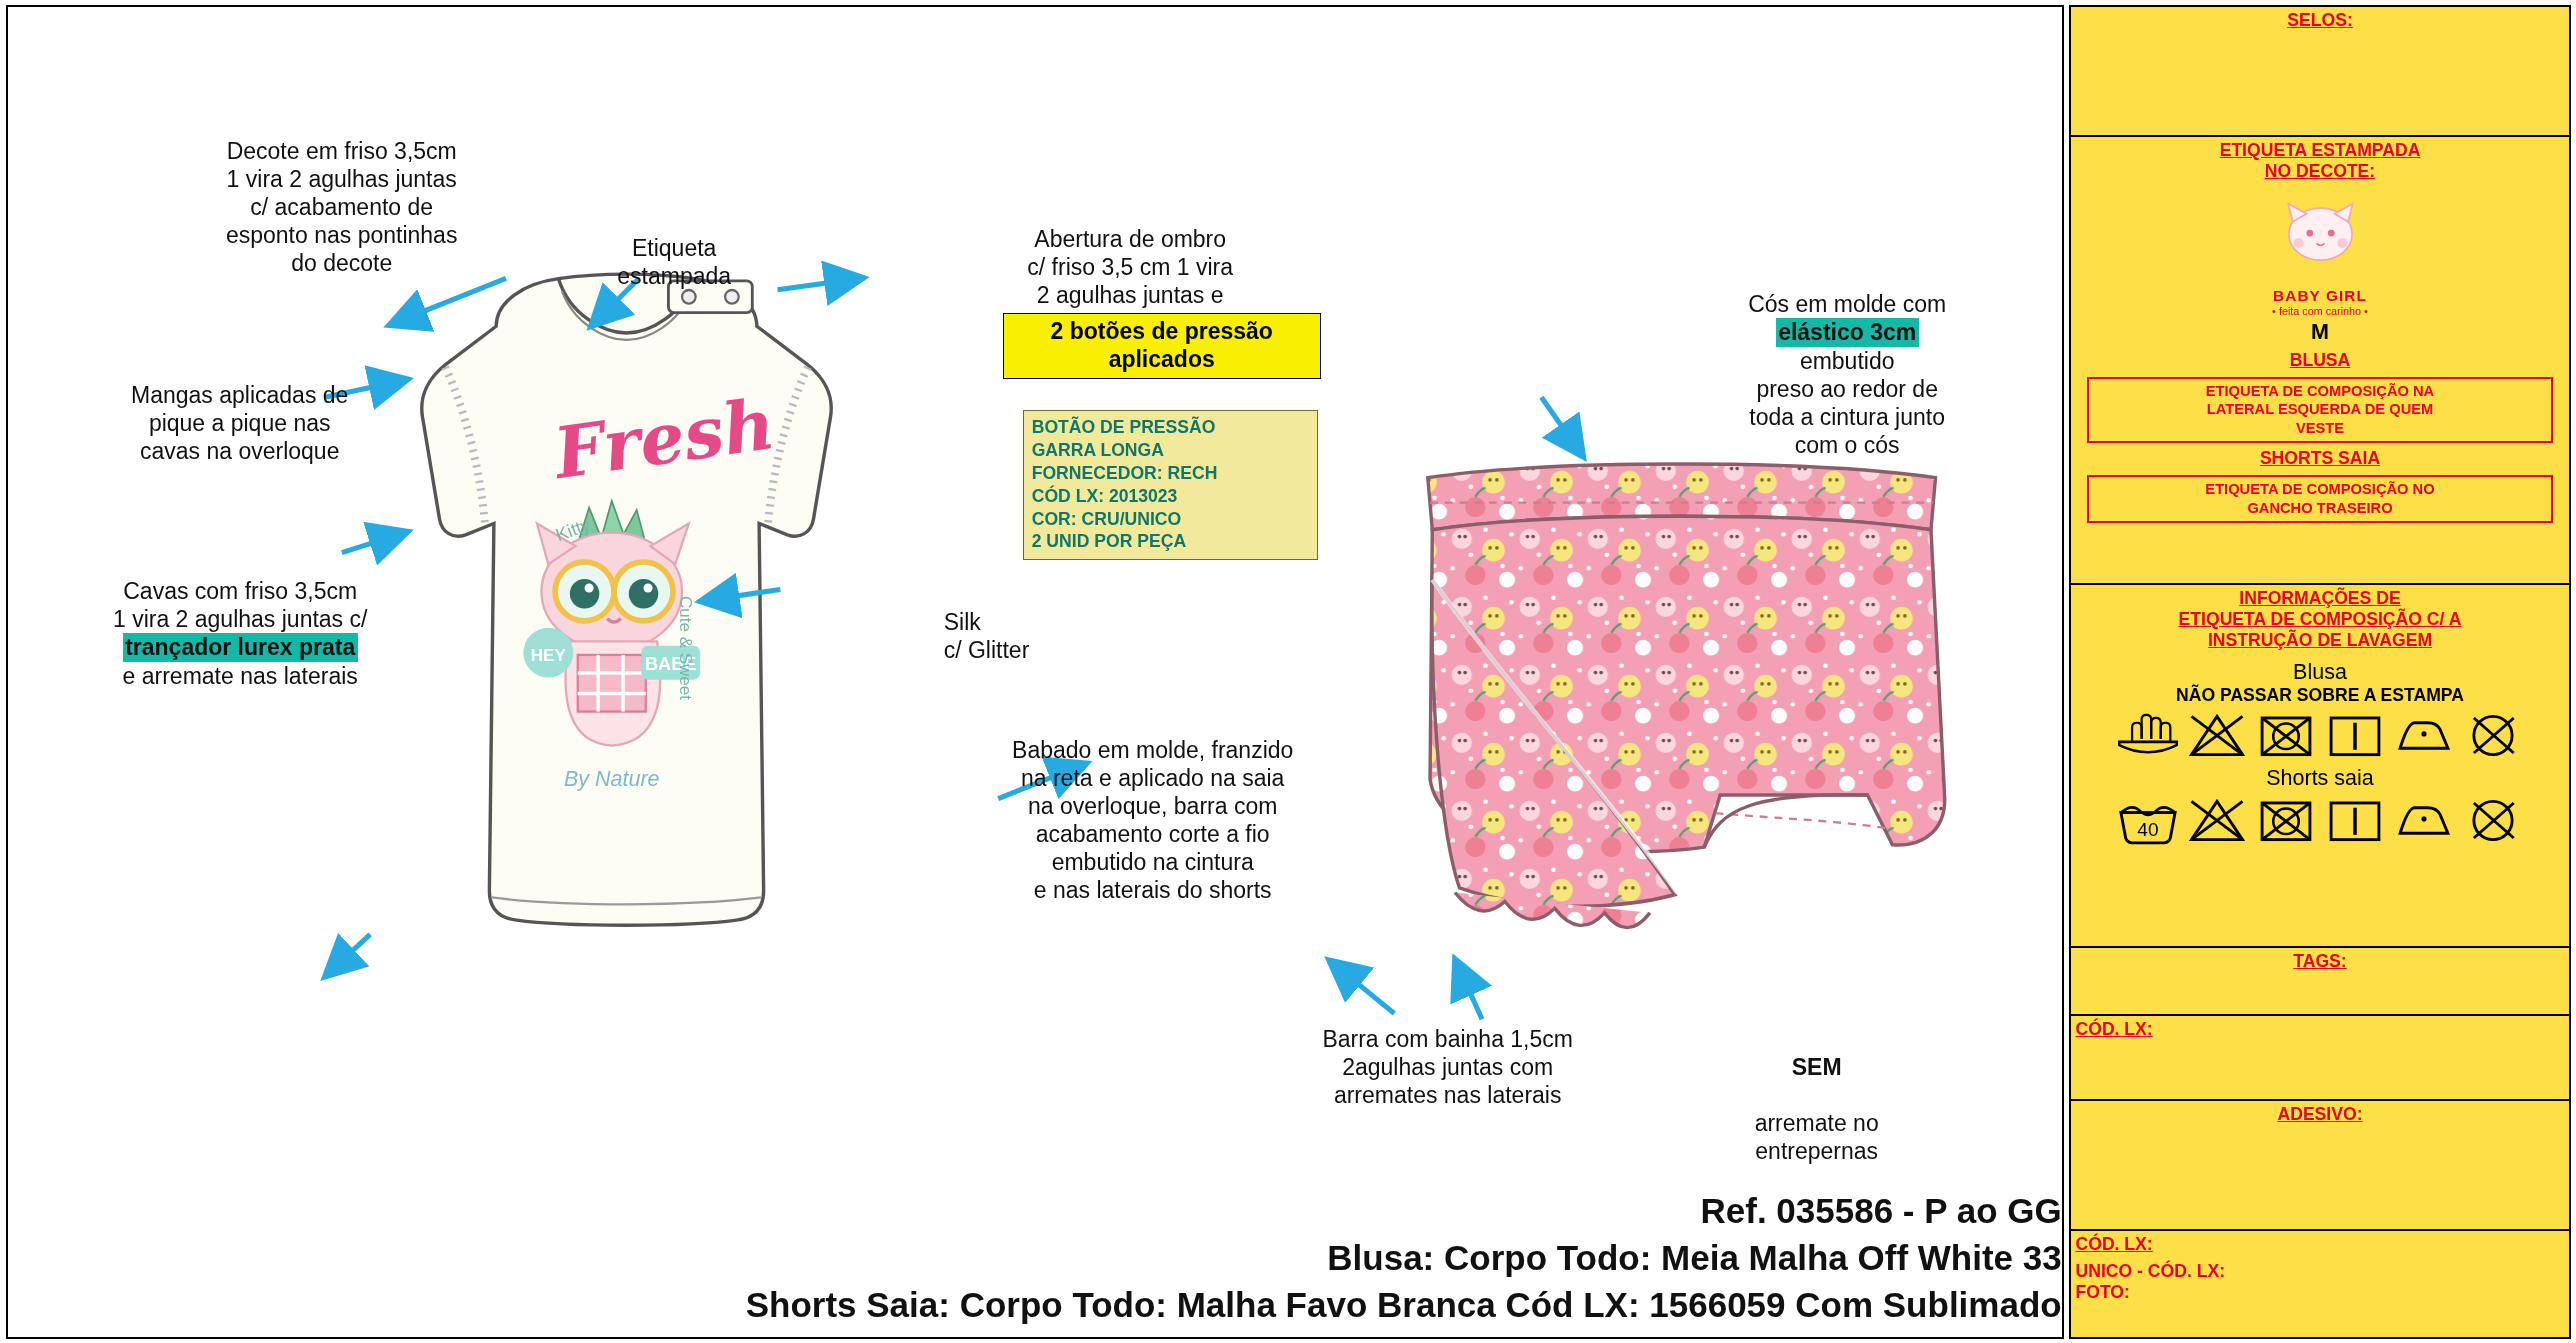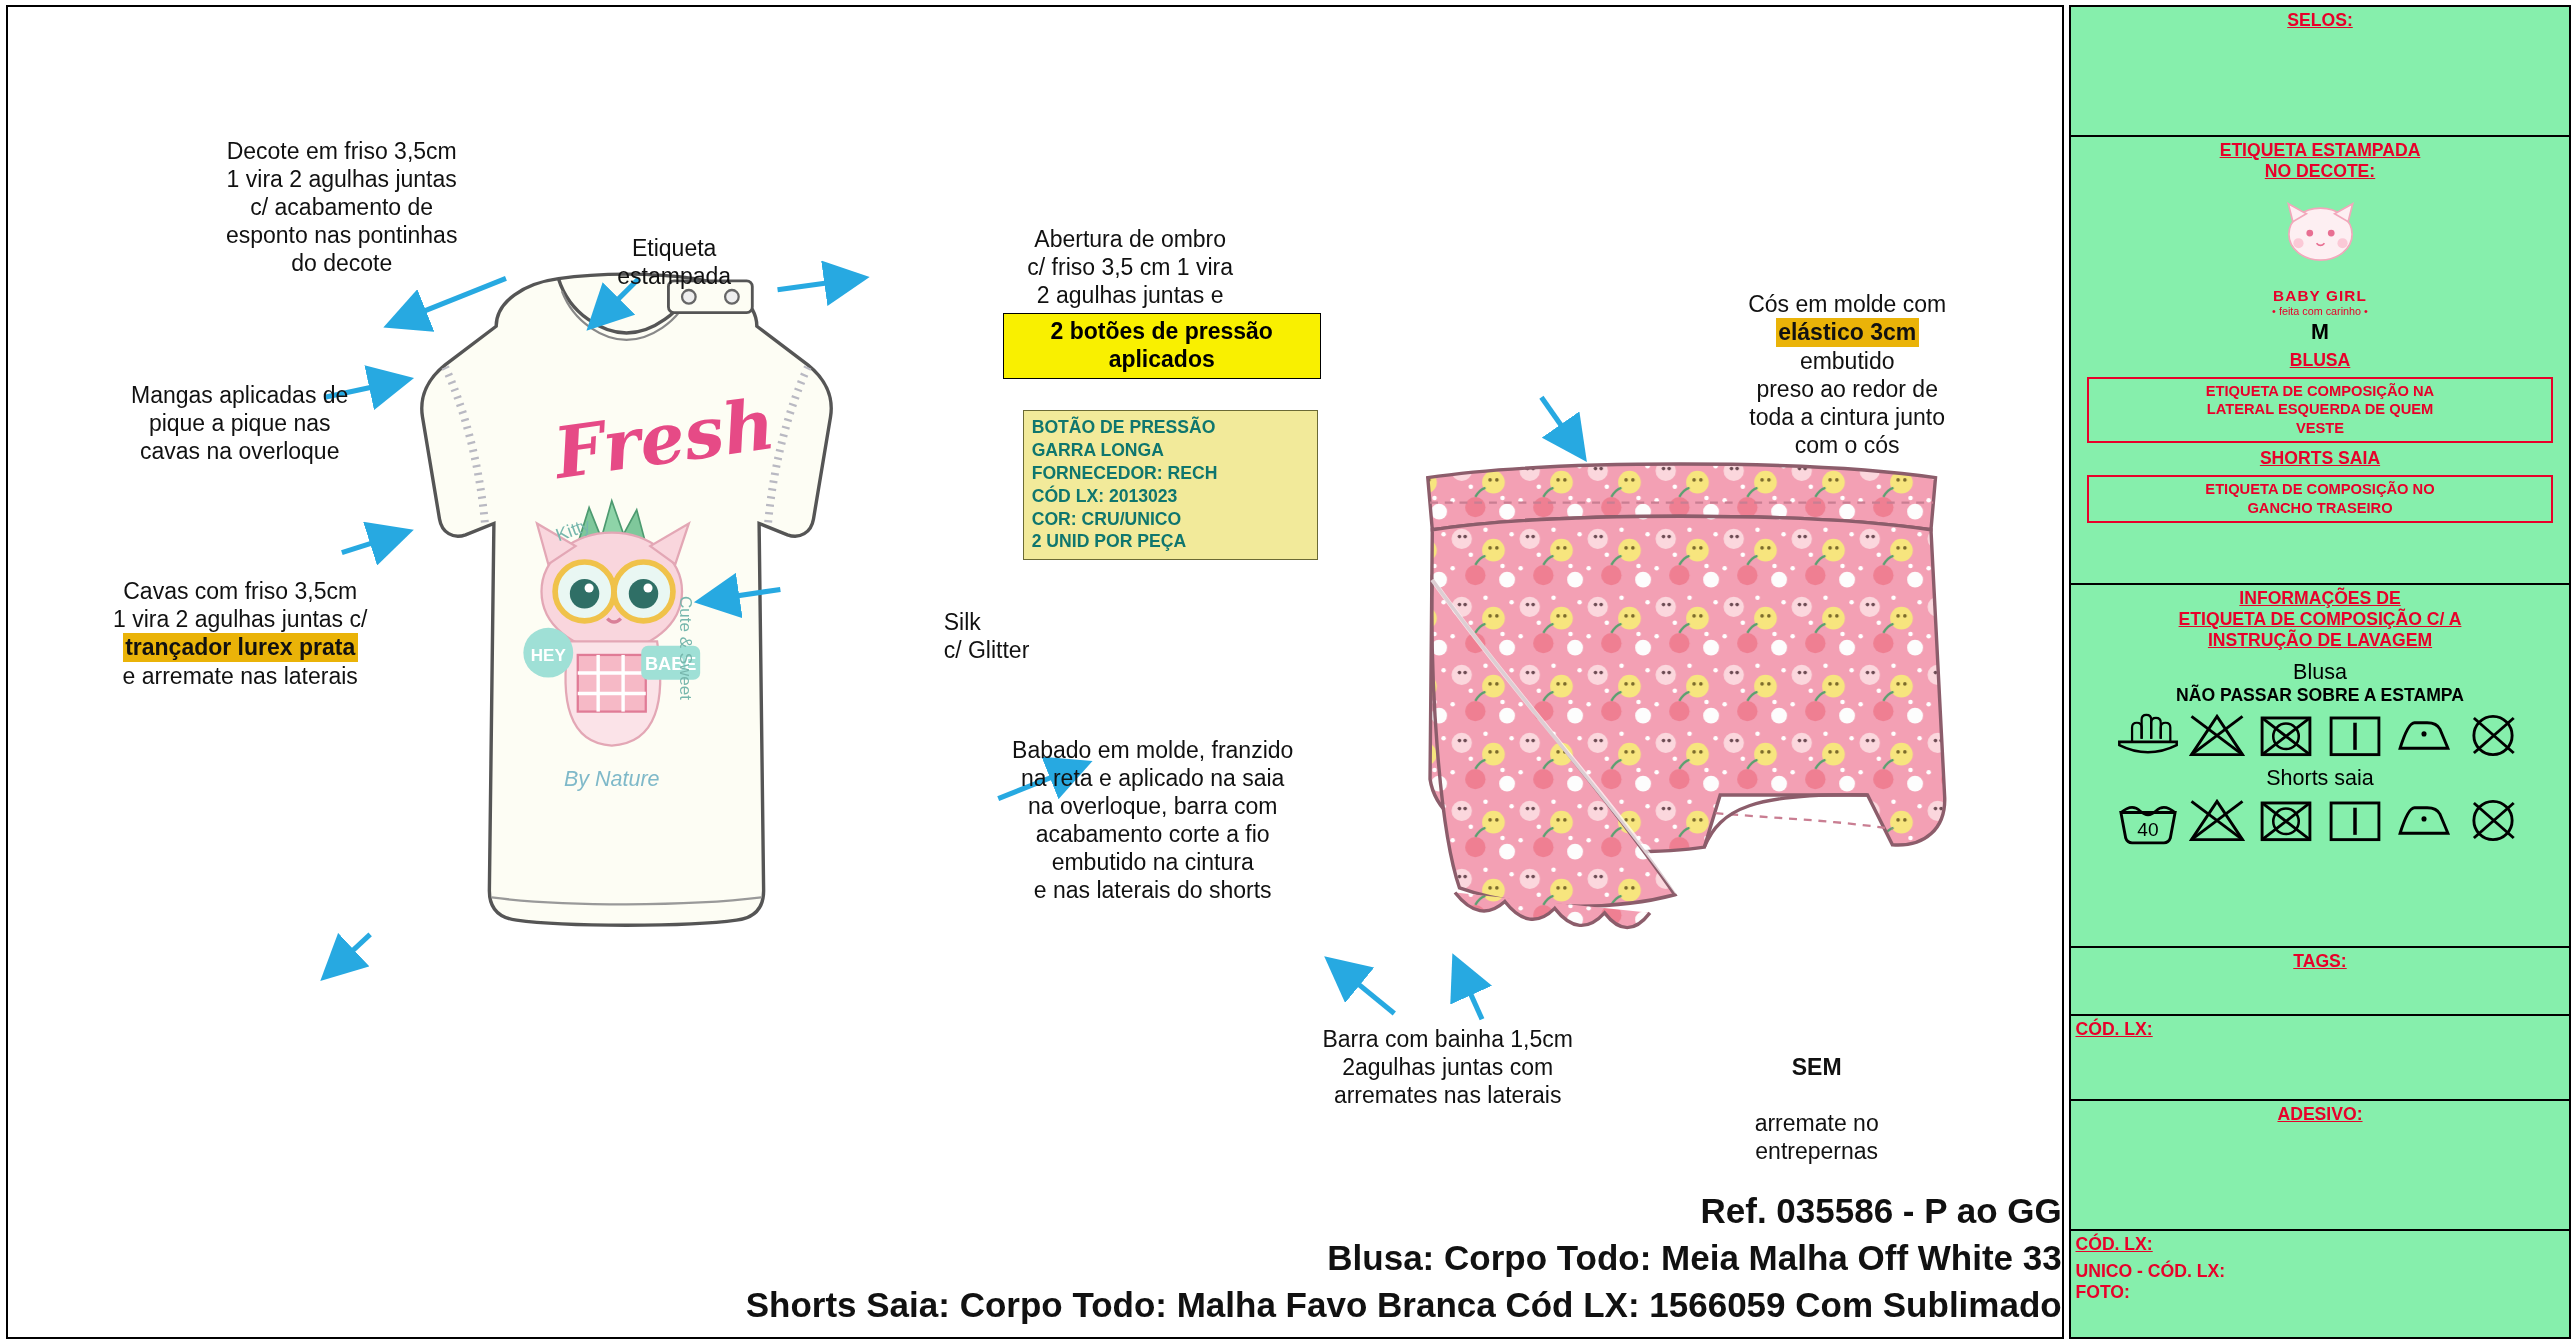--- a/index.html
+++ b/index.html
@@ -19,21 +19,21 @@
     width:2058px; height:1334px;
     border:2.8px solid #000;
     background:#fff;
   }
 
   
   .panel-right {
     position:absolute; left:2069px; top:4.5px;
     width:502px; height:1334px;
     border:2.8px solid #000;
-    background:#86efac;
+    background:#fde047;
   }
   .rbox { border-bottom:2.3px solid #000; padding:3.4px 4.5px; }
   .rbox:last-child { border-bottom:none; }
   .r-title {
     color:#e8002a; font-weight:bold; text-align:center;
     text-decoration:underline; font-size:17.6px; line-height:1.2;
   }
   .r-sub { color:#000; font-weight:bold; text-align:center; font-size:17.6px; }
   .r-plain { color:#000; text-align:center; font-size:21.5px; }
   .redbox {
@@ -45,21 +45,21 @@
             text-decoration:underline; }
   .r-left-nu { color:#e8002a; font-weight:bold; text-align:left; font-size:17.6px; }
 
   
   .note {
     position:absolute;
     font-size:23px; color:#111; line-height:1.22;
     text-align:center; white-space:pre-line;
   }
   .hl {
-    background:#eab308; font-weight:bold; padding:0.6px 2.3px;
+    background:#14b8a6; font-weight:bold; padding:0.6px 2.3px;
     display:inline-block;
   }
   .yellowbox {
     position:absolute;
     background:#f9f000; border:1.7px solid #000;
     font-weight:bold; font-size:23px; text-align:center;
     padding:4.5px 6.8px; line-height:1.2; white-space:pre-line;
   }
   .yellowblock {
     position:absolute;

